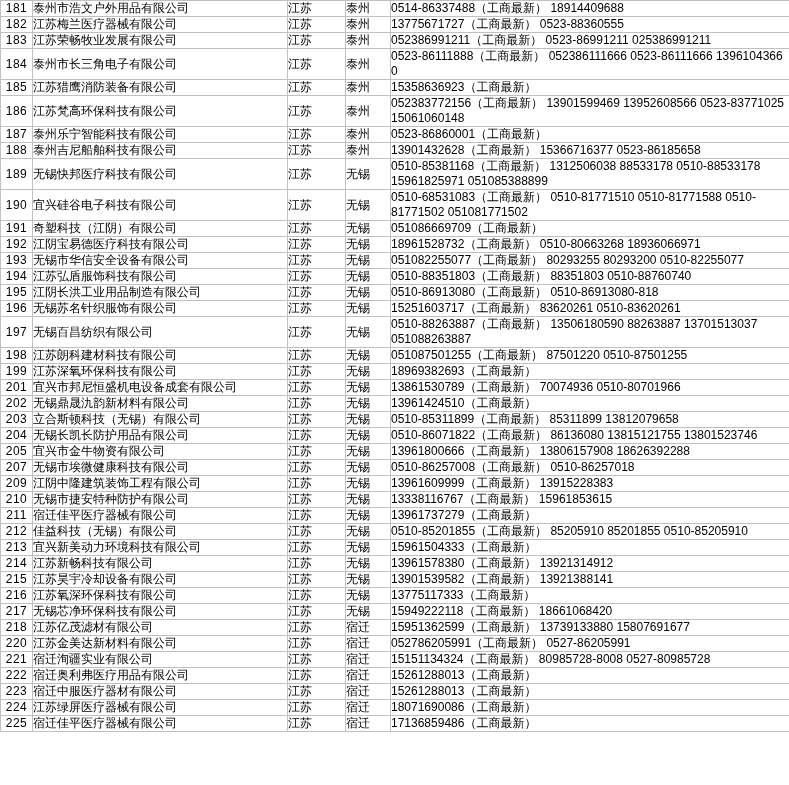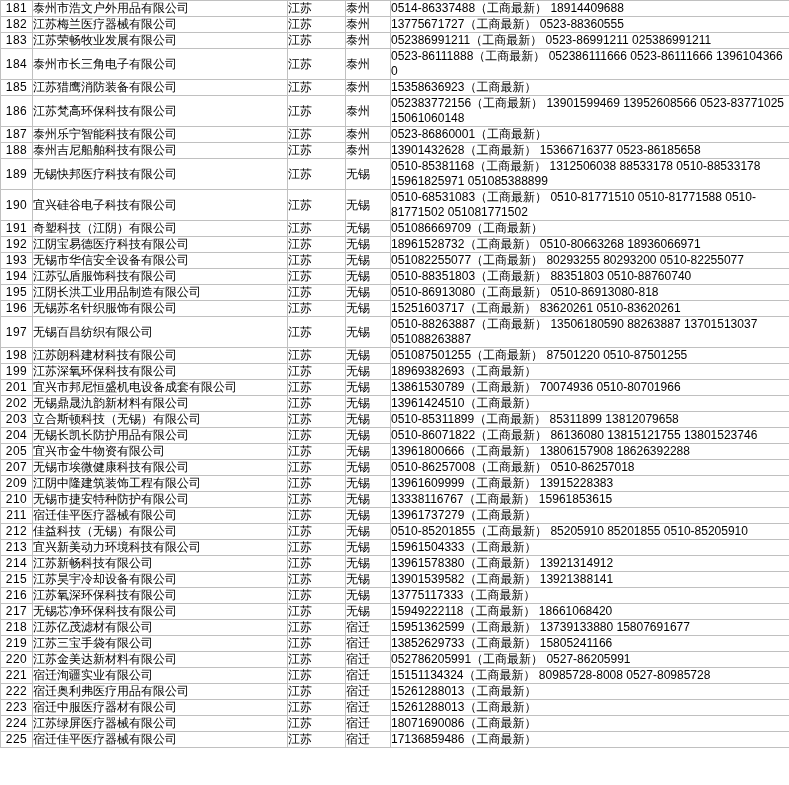--- a/index.html
+++ b/index.html
@@ -305,27 +305,20 @@
         <td class="phone">15949222118（工商最新） 18661068420</td>
       </tr>
       <tr>
         <td class="num">218</td>
         <td class="company">江苏亿茂滤材有限公司</td>
         <td class="prov">江苏</td>
         <td class="city">宿迁</td>
         <td class="phone">15951362599（工商最新） 13739133880 15807691677</td>
       </tr>
       <tr>
-        <td class="num">219</td>
-        <td class="company">江苏三宝手袋有限公司</td>
-        <td class="prov">江苏</td>
-        <td class="city">宿迁</td>
-        <td class="phone">13852629733（工商最新） 15805241166</td>
-      </tr>
-      <tr>
         <td class="num">220</td>
         <td class="company">江苏金美达新材料有限公司</td>
         <td class="prov">江苏</td>
         <td class="city">宿迁</td>
         <td class="phone">052786205991（工商最新） 0527-86205991</td>
       </tr>
       <tr>
         <td class="num">221</td>
         <td class="company">宿迁洵疆实业有限公司</td>
         <td class="prov">江苏</td>

